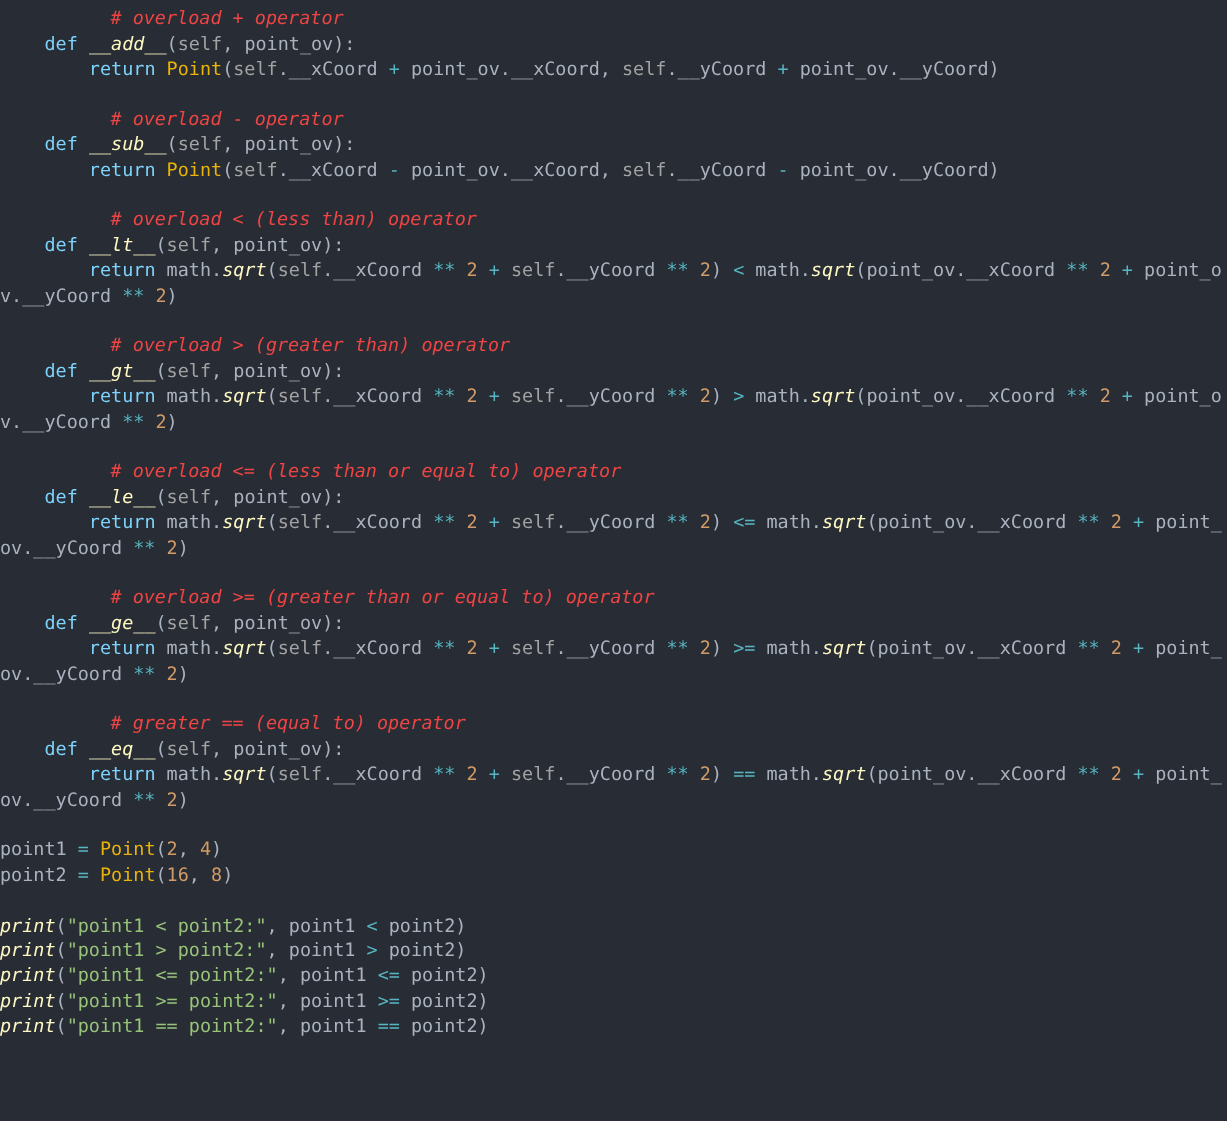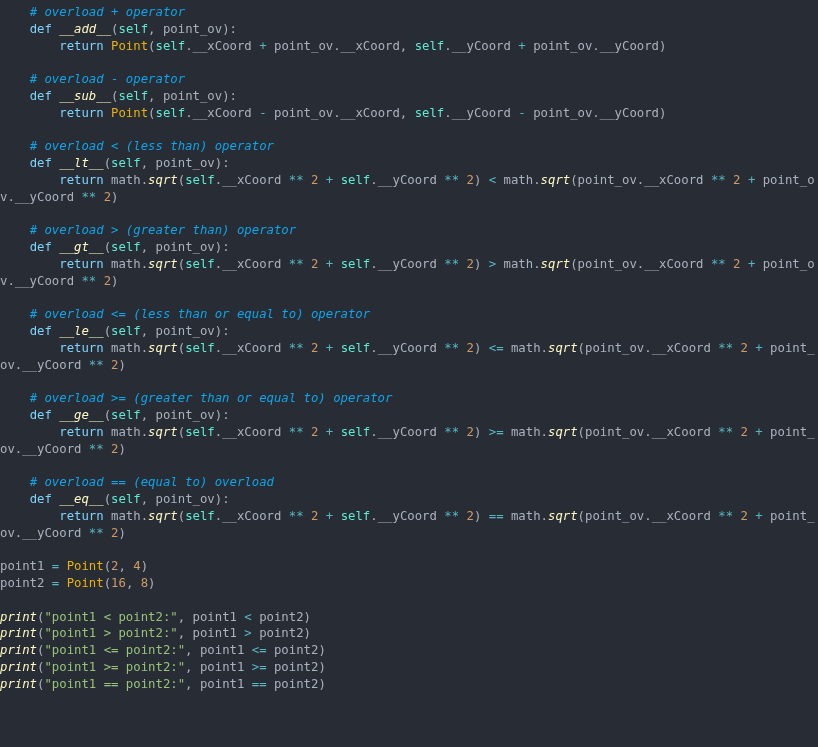--- a/index.html
+++ b/index.html
@@ -13,28 +13,28 @@
   pre.code {
     margin: 0;
     padding: 4px 0 0 0;
     font-family: "Menlo", "Consolas", "DejaVu Sans Mono", monospace;
     font-size: 12.3px;
     line-height: 16.8px;
     color: #abb2bf;
     white-space: pre-wrap;
     word-break: break-all;
   }
-  .c  { color: #0ea5e9; font-style: italic; }    
+  .c  { color: #ef4444; font-style: italic; margin-left: 44px; }    
   .k  { color: #7dd3fc; }                          
   .fn { color: #fef9c3; font-style: italic; }                          
   .s  { color: #98c379; }                          
   .n  { color: #d19a66; }                          
   .op { color: #56b6c2; }                          
   .bi { color: #eab308; }                          
-  .va { color: #5eead4; }                          
+  .va { color: #a3a3a3; }                          
   .p  { color: #abb2bf; }                          
 </style>
 </head>
 <body>
 
 <pre class="code">    <span class="c"># overload + operator</span>
     <span class="k">def</span> <span class="fn">__add__</span><span class="p">(</span><span class="va">self</span><span class="p">, </span><span class="p">point_ov</span><span class="p">):</span>
         <span class="k">return</span> <span class="bi">Point</span><span class="p">(</span><span class="va">self</span><span class="p">.__xCoord </span><span class="op">+</span><span class="p"> point_ov.__xCoord, </span><span class="va">self</span><span class="p">.__yCoord </span><span class="op">+</span><span class="p"> point_ov.__yCoord)</span>
 
     <span class="c"># overload - operator</span>
@@ -50,21 +50,21 @@
         <span class="k">return</span> <span class="p">math.</span><span class="fn">sqrt</span><span class="p">(</span><span class="va">self</span><span class="p">.__xCoord </span><span class="op">**</span> <span class="n">2</span><span class="p"> </span><span class="op">+</span><span class="p"> </span><span class="va">self</span><span class="p">.__yCoord </span><span class="op">**</span> <span class="n">2</span><span class="p">) </span><span class="op">&gt;</span><span class="p"> math.</span><span class="fn">sqrt</span><span class="p">(point_ov.__xCoord </span><span class="op">**</span> <span class="n">2</span><span class="p"> </span><span class="op">+</span><span class="p"> point_ov.__yCoord </span><span class="op">**</span> <span class="n">2</span><span class="p">)</span>
 
     <span class="c"># overload &lt;= (less than or equal to) operator</span>
     <span class="k">def</span> <span class="fn">__le__</span><span class="p">(</span><span class="va">self</span><span class="p">, </span><span class="p">point_ov</span><span class="p">):</span>
         <span class="k">return</span> <span class="p">math.</span><span class="fn">sqrt</span><span class="p">(</span><span class="va">self</span><span class="p">.__xCoord </span><span class="op">**</span> <span class="n">2</span><span class="p"> </span><span class="op">+</span><span class="p"> </span><span class="va">self</span><span class="p">.__yCoord </span><span class="op">**</span> <span class="n">2</span><span class="p">) </span><span class="op">&lt;=</span><span class="p"> math.</span><span class="fn">sqrt</span><span class="p">(point_ov.__xCoord </span><span class="op">**</span> <span class="n">2</span><span class="p"> </span><span class="op">+</span><span class="p"> point_ov.__yCoord </span><span class="op">**</span> <span class="n">2</span><span class="p">)</span>
 
     <span class="c"># overload &gt;= (greater than or equal to) operator</span>
     <span class="k">def</span> <span class="fn">__ge__</span><span class="p">(</span><span class="va">self</span><span class="p">, </span><span class="p">point_ov</span><span class="p">):</span>
         <span class="k">return</span> <span class="p">math.</span><span class="fn">sqrt</span><span class="p">(</span><span class="va">self</span><span class="p">.__xCoord </span><span class="op">**</span> <span class="n">2</span><span class="p"> </span><span class="op">+</span><span class="p"> </span><span class="va">self</span><span class="p">.__yCoord </span><span class="op">**</span> <span class="n">2</span><span class="p">) </span><span class="op">&gt;=</span><span class="p"> math.</span><span class="fn">sqrt</span><span class="p">(point_ov.__xCoord </span><span class="op">**</span> <span class="n">2</span><span class="p"> </span><span class="op">+</span><span class="p"> point_ov.__yCoord </span><span class="op">**</span> <span class="n">2</span><span class="p">)</span>
 
-    <span class="c"># overload == (equal to) overload</span>
+    <span class="c"># greater == (equal to) operator</span>
     <span class="k">def</span> <span class="fn">__eq__</span><span class="p">(</span><span class="va">self</span><span class="p">, </span><span class="p">point_ov</span><span class="p">):</span>
         <span class="k">return</span> <span class="p">math.</span><span class="fn">sqrt</span><span class="p">(</span><span class="va">self</span><span class="p">.__xCoord </span><span class="op">**</span> <span class="n">2</span><span class="p"> </span><span class="op">+</span><span class="p"> </span><span class="va">self</span><span class="p">.__yCoord </span><span class="op">**</span> <span class="n">2</span><span class="p">) </span><span class="op">==</span><span class="p"> math.</span><span class="fn">sqrt</span><span class="p">(point_ov.__xCoord </span><span class="op">**</span> <span class="n">2</span><span class="p"> </span><span class="op">+</span><span class="p"> point_ov.__yCoord </span><span class="op">**</span> <span class="n">2</span><span class="p">)</span>
 
 <span class="p">point1</span><span class="p"> </span><span class="op">=</span><span class="p"> </span><span class="bi">Point</span><span class="p">(</span><span class="n">2</span><span class="p">, </span><span class="n">4</span><span class="p">)</span>
 <span class="p">point2</span><span class="p"> </span><span class="op">=</span><span class="p"> </span><span class="bi">Point</span><span class="p">(</span><span class="n">16</span><span class="p">, </span><span class="n">8</span><span class="p">)</span>
 
 <span class="fn">print</span><span class="p">(</span><span class="s">"point1 &lt; point2:"</span><span class="p">, </span><span class="p">point1</span><span class="p"> </span><span class="op">&lt;</span><span class="p"> </span><span class="p">point2</span><span class="p">)</span>
 <span class="fn">print</span><span class="p">(</span><span class="s">"point1 &gt; point2:"</span><span class="p">, </span><span class="p">point1</span><span class="p"> </span><span class="op">&gt;</span><span class="p"> </span><span class="p">point2</span><span class="p">)</span>
 <span class="fn">print</span><span class="p">(</span><span class="s">"point1 &lt;= point2:"</span><span class="p">, </span><span class="p">point1</span><span class="p"> </span><span class="op">&lt;=</span><span class="p"> </span><span class="p">point2</span><span class="p">)</span>
 <span class="fn">print</span><span class="p">(</span><span class="s">"point1 &gt;= point2:"</span><span class="p">, </span><span class="p">point1</span><span class="p"> </span><span class="op">&gt;=</span><span class="p"> </span><span class="p">point2</span><span class="p">)</span>

